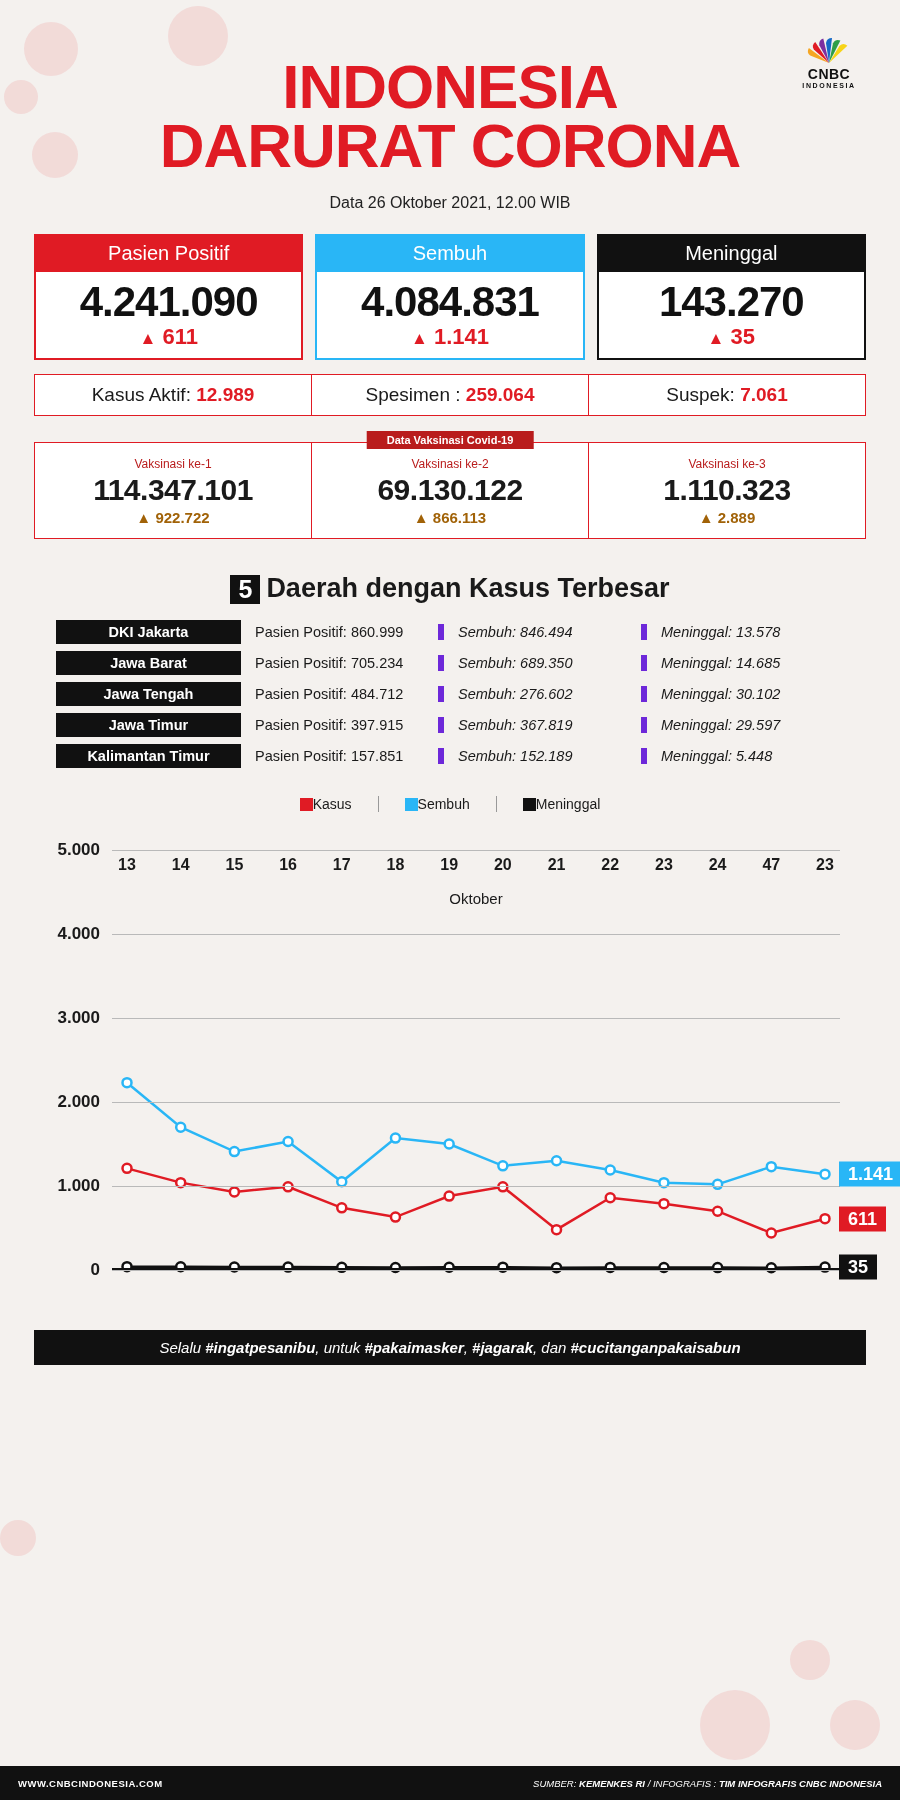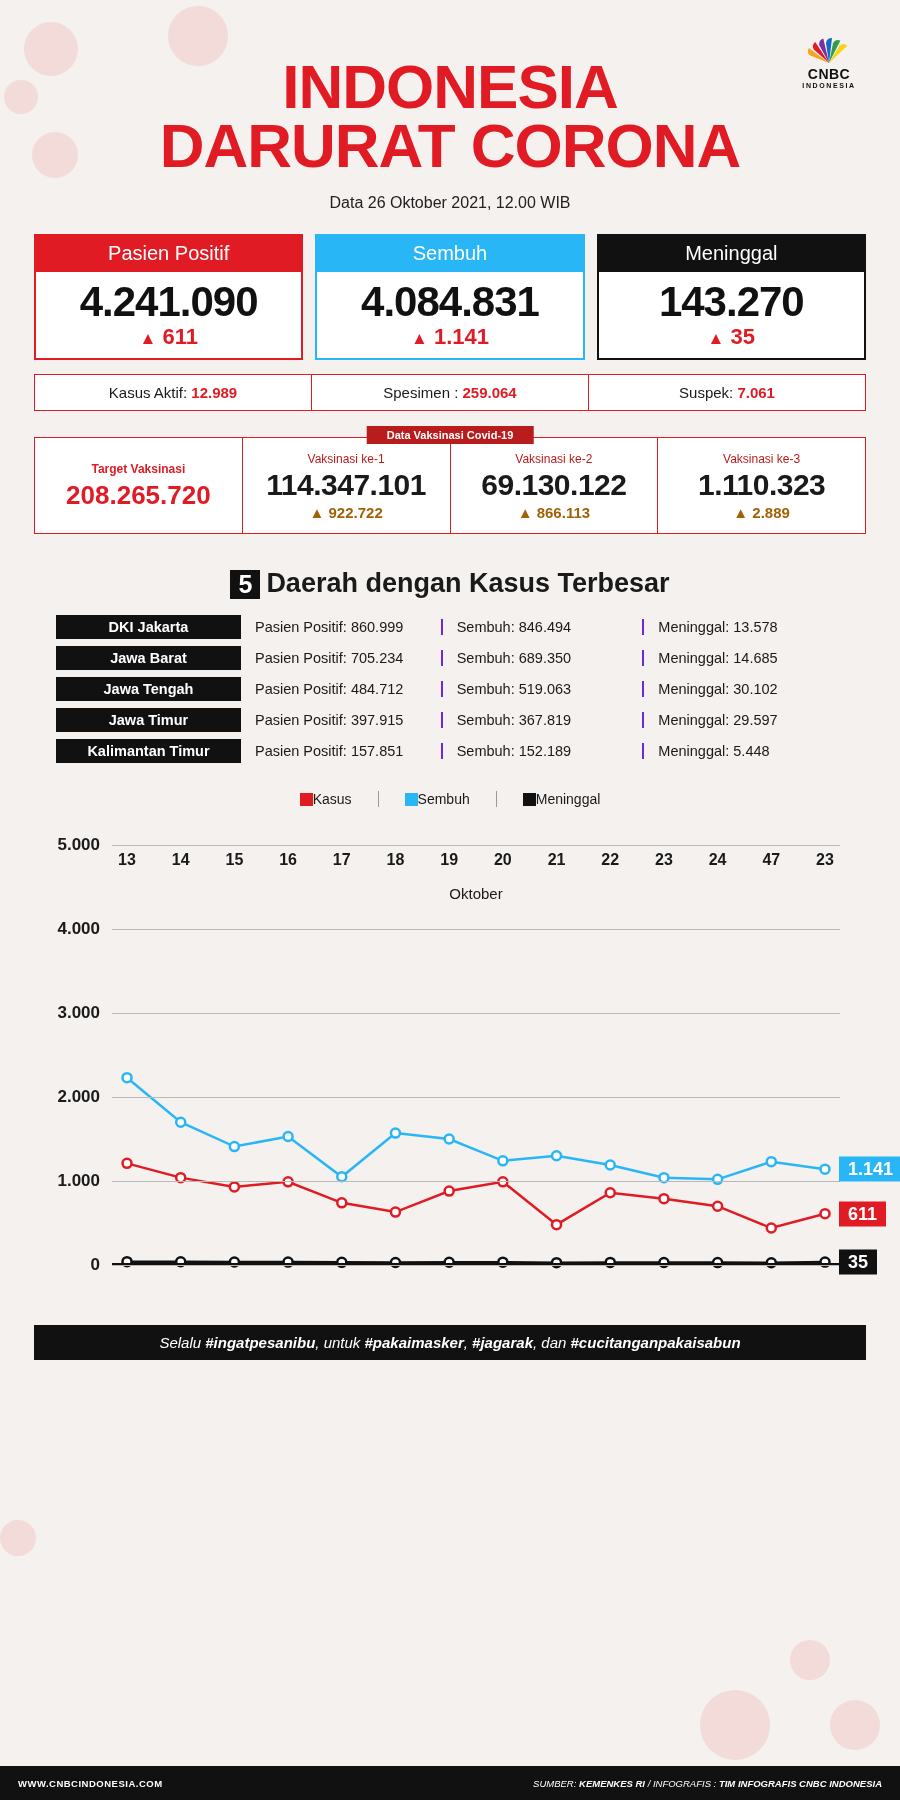--- a/index.html
+++ b/index.html
@@ -54,21 +54,21 @@
   .card .head { color:#fff; font-size:20px; padding:6px 0 7px; font-weight:normal; }
   .card .num { font-size:42px; font-weight:900; letter-spacing:-1px; margin-top:6px; color:#111; }
   .card .delta { color:#e01b24; font-size:22px; font-weight:bold; padding-bottom:8px; margin-top:-2px; }
   .card.pos { border-color:#e01b24; } .card.pos .head { background:#e01b24; }
   .card.sem { border-color:#29b6f6; } .card.sem .head { background:#29b6f6; }
   .card.men { border-color:#111; } .card.men .head { background:#111; }
   .chev { font-size:17px; }
 
   
   .strip { display:flex; margin:14px 34px 0; border:1px solid #e01b24; background:#fff; }
-  .strip div { flex:1; text-align:center; font-size:15px; padding:9px 4px; }
+  .strip div { flex:1; text-align:center; font-size:19px; padding:9px 4px; }
   .strip div + div { border-left:1px solid #e01b24; }
   .strip b { color:#e01b24; }
 
   
   .vax-wrap { margin:26px 34px 0; position:relative; }
   .vax-label {
     position:absolute; top:-11px; left:50%; transform:translateX(-50%);
     background:#b91c1c; color:#fff; font-size:11px; font-weight:bold;
     padding:3px 20px; white-space:nowrap;
   }
@@ -89,21 +89,21 @@
     line-height:1.15;
   }
   .regions { margin:16px 56px 0; }
   .reg-row { display:flex; align-items:center; margin-bottom:7px; font-size:14.5px; }
   .reg-name {
     width:185px; background:#111; color:#fff; font-weight:bold;
     text-align:center; padding:4px 0; font-size:14.5px; flex:none;
   }
   .reg-stats { display:flex; flex:1; padding-left:14px; }
   .reg-stats span { flex:1; font-weight:normal; }
-  .reg-stats span + span { border-left:2px solid #6d28d9; padding-left:14px; }
+  .reg-stats span + span { border-left:6px solid #6d28d9; padding-left:14px;font-style:italic; }
 
   
   .legend { display:flex; justify-content:center; gap:0; margin-top:28px; font-size:14px; align-items:center; }
   .legend .item { display:flex; align-items:center; padding:0 26px; }
   .legend .item + .item { border-left:1px solid #999; }
   .sq { width:13px; height:13px; display:inline-block; }
 
   
   .chart-area { position:relative; margin:18px 0 0 0; height:500px; }
   .chart-inner { position:absolute; left:112px; right:60px; top:20px; bottom:60px; }
@@ -188,24 +188,20 @@
   <div class="strip">
     <div><span>Kasus Aktif:</span> <b>12.989</b></div>
     <div><span>Spesimen :</span> <b>259.064</b></div>
     <div><span>Suspek:</span> <b>7.061</b></div>
   </div>
 
   <div class="vax-wrap">
     <div class="vax-label">Data Vaksinasi Covid-19</div>
     <div class="vax">
       <div>
-        <div class="t-lbl">Target Vaksinasi</div>
-        <div class="t-num">208.265.720</div>
-      </div>
-      <div>
         <div class="v-lbl">Vaksinasi ke-1</div>
         <div class="v-num">114.347.101</div>
         <div class="v-delta"><span>▲</span> <span>922.722</span></div>
       </div>
       <div>
         <div class="v-lbl">Vaksinasi ke-2</div>
         <div class="v-num">69.130.122</div>
         <div class="v-delta"><span>▲</span> <span>866.113</span></div>
       </div>
       <div>
@@ -233,21 +229,21 @@
       <div class="reg-stats">
         <span>Pasien Positif: 705.234</span>
         <span>Sembuh: 689.350</span>
         <span>Meninggal: 14.685</span>
       </div>
     </div>
     <div class="reg-row">
       <div class="reg-name">Jawa Tengah</div>
       <div class="reg-stats">
         <span>Pasien Positif: 484.712</span>
-        <span>Sembuh: 519.063</span>
+        <span>Sembuh: 276.602</span>
         <span>Meninggal: 30.102</span>
       </div>
     </div>
     <div class="reg-row">
       <div class="reg-name">Jawa Timur</div>
       <div class="reg-stats">
         <span>Pasien Positif: 397.915</span>
         <span>Sembuh: 367.819</span>
         <span>Meninggal: 29.597</span>
       </div>

